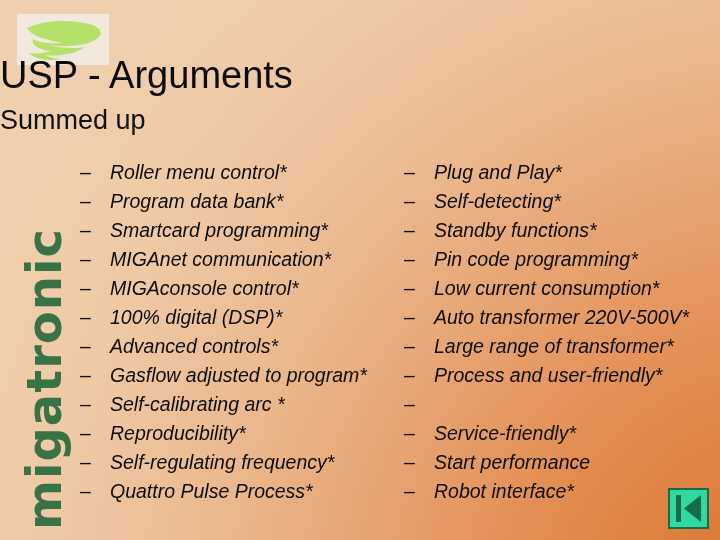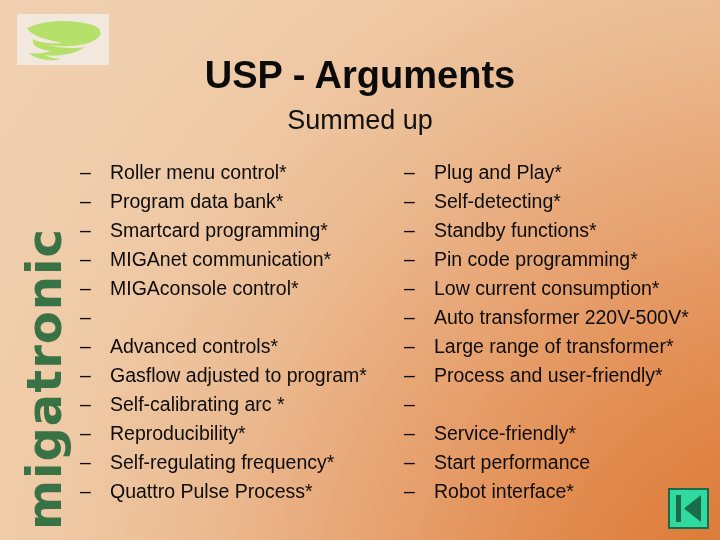--- a/index.html
+++ b/index.html
@@ -64,33 +64,31 @@
     white-space: nowrap;
     opacity: 0.92;
   }
 
   
   .title {
     position: absolute;
     left: 0;
     right: 0;
     top: 56px;
-    text-align: center;
     color: #0b0b0b;
     font-size: 38px;
-    font-weight: bold;
+    font-weight: normal;
     letter-spacing: 0px;
     line-height: 1.05;
   }
   .subtitle {
     position: absolute;
     left: 0;
     right: 0;
     top: 106px;
-    text-align: center;
     color: #111111;
     font-size: 27px;
     font-weight: normal;
     line-height: 1.05;
   }
 
   
   .col {
     position: absolute;
     top: 161px;
@@ -105,21 +103,21 @@
     color: #0c0c0c;
     font-size: 19.5px;
     white-space: nowrap;
   }
   .bullet-dash {
     width: 30px;
     flex: 0 0 30px;
     font-size: 19.5px;
     color: #0c0c0c;
   }
-  .bullet-text { flex: 1 1 auto; }
+  .bullet-text { flex: 1 1 auto; font-style: italic; }
 
   
   .nav-btn {
     position: absolute;
     left: 668px;
     top: 488px;
     width: 41px;
     height: 41px;
     background: #2fd9a0;
     border: 2px solid #1b6b4a;
@@ -162,20 +160,21 @@
       <div class="bullet-row">
         <span class="bullet-dash">–</span>
         <span class="bullet-text">MIGAnet communication*</span>
       </div>
       <div class="bullet-row">
         <span class="bullet-dash">–</span>
         <span class="bullet-text">MIGAconsole control*</span>
       </div>
       <div class="bullet-row">
         <span class="bullet-dash">–</span>
+        <span class="bullet-text">100% digital (DSP)*</span>
       </div>
       <div class="bullet-row">
         <span class="bullet-dash">–</span>
         <span class="bullet-text">Advanced controls*</span>
       </div>
       <div class="bullet-row">
         <span class="bullet-dash">–</span>
         <span class="bullet-text">Gasflow adjusted to program*</span>
       </div>
       <div class="bullet-row">

